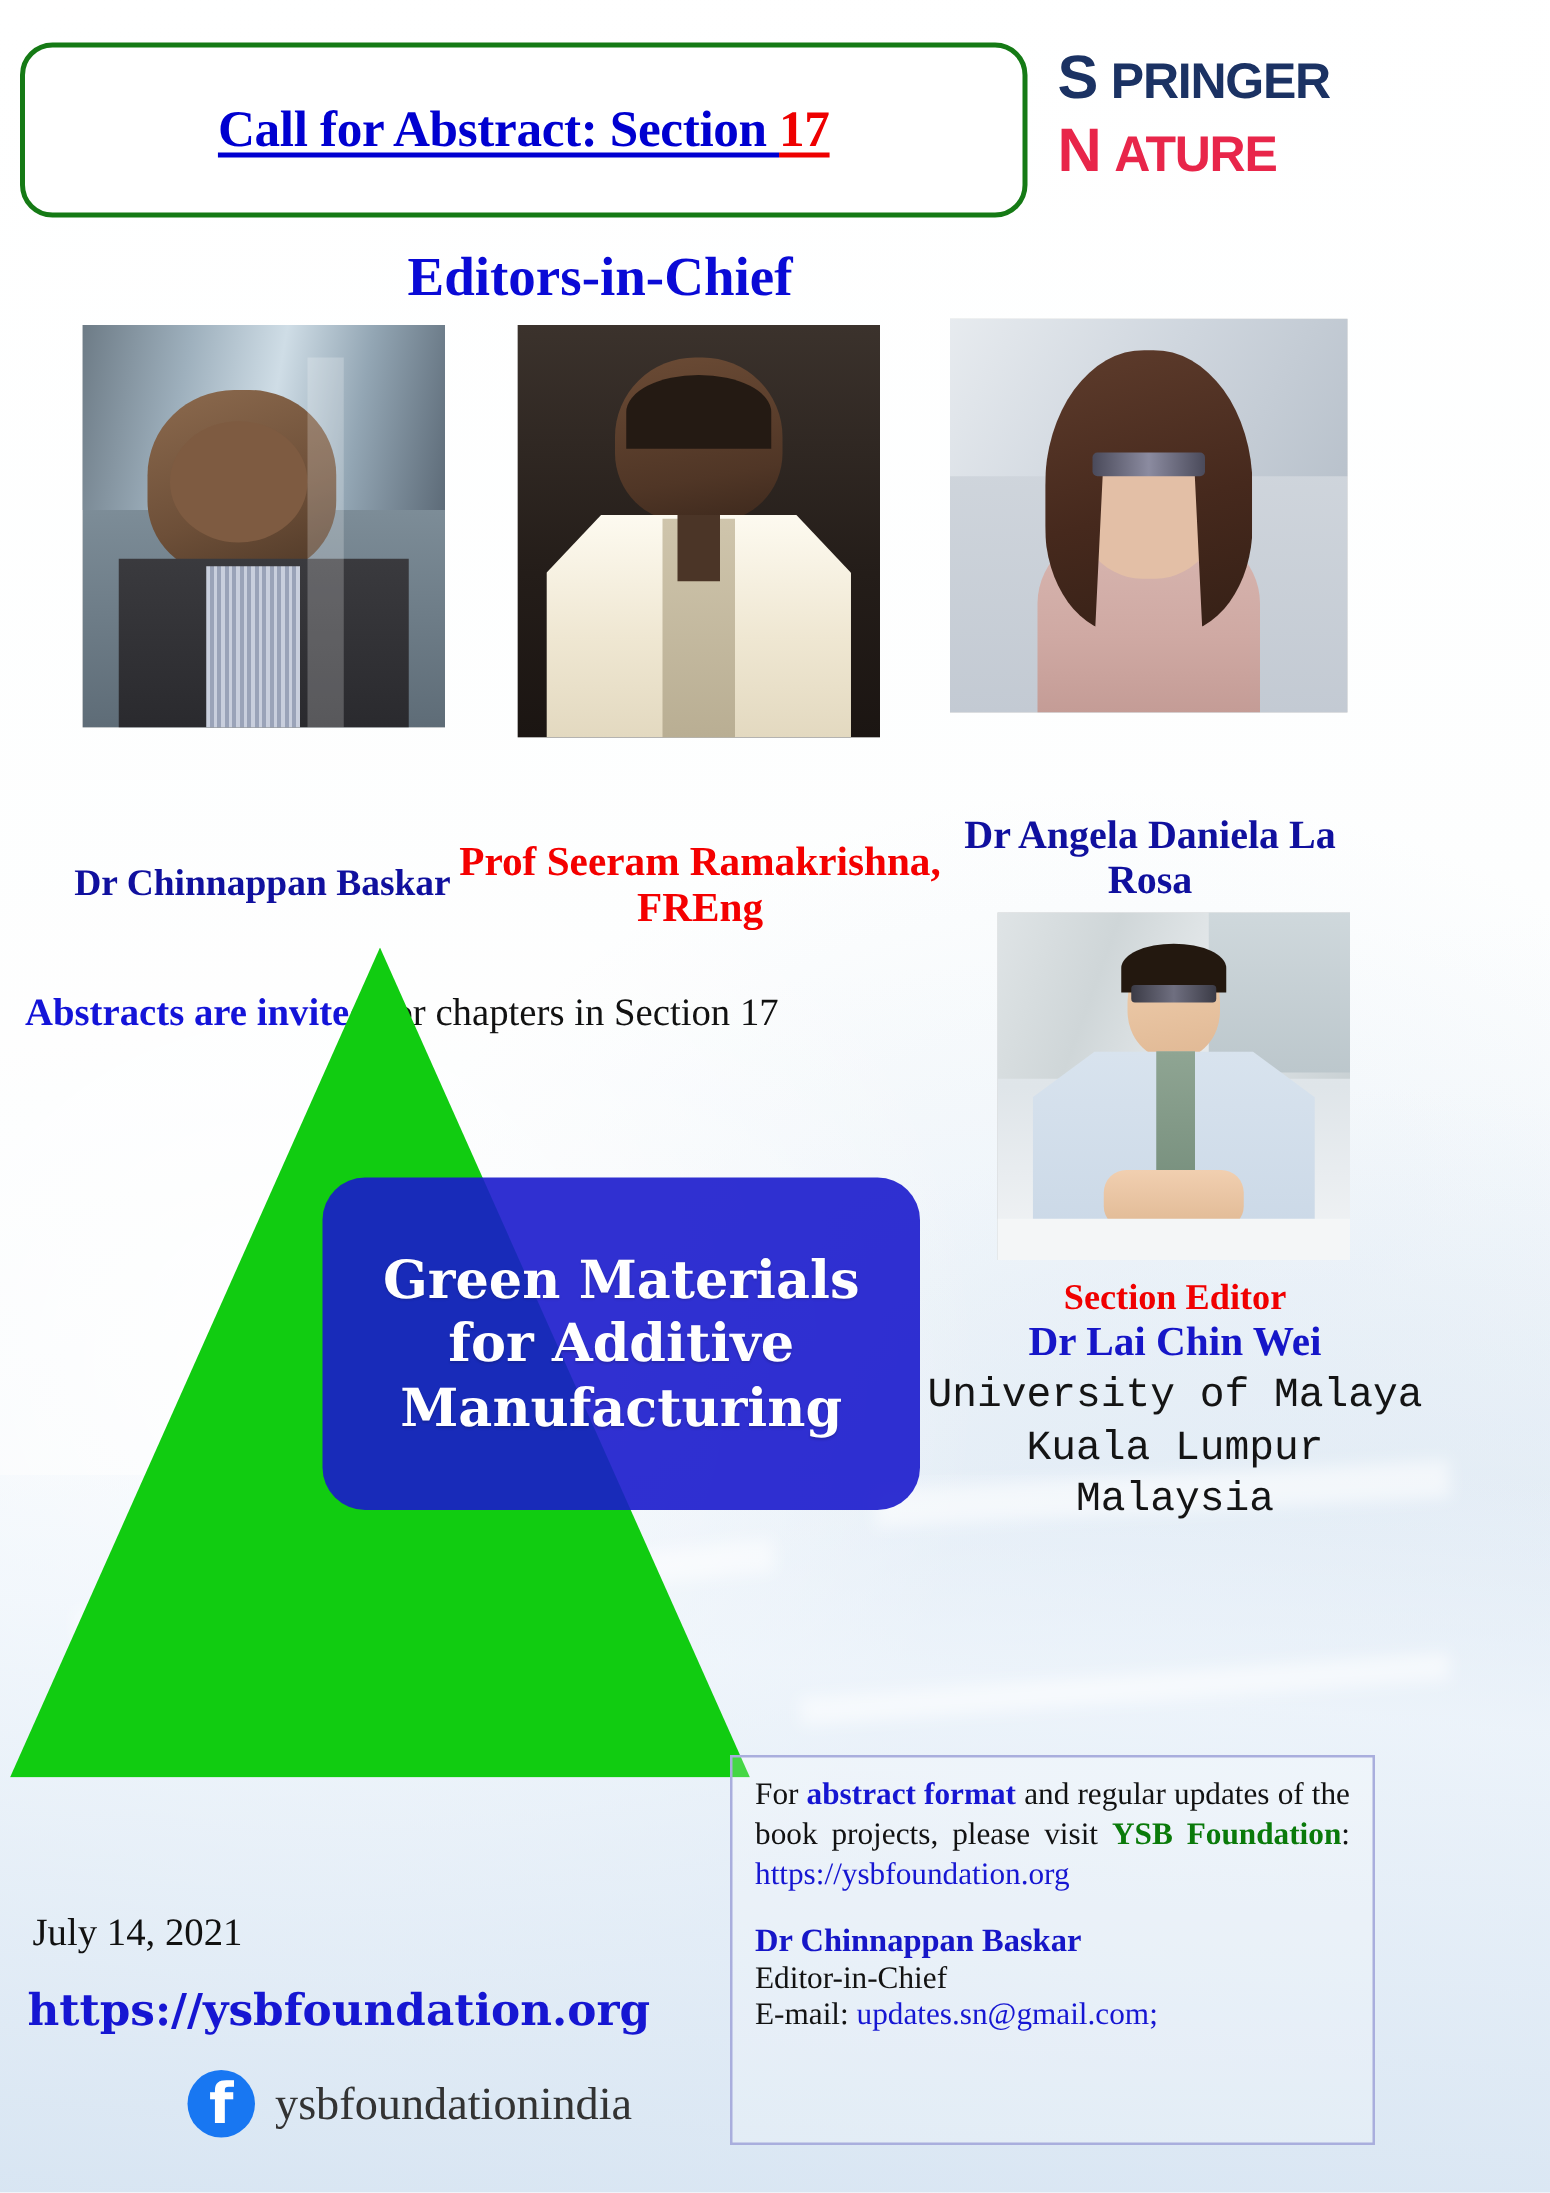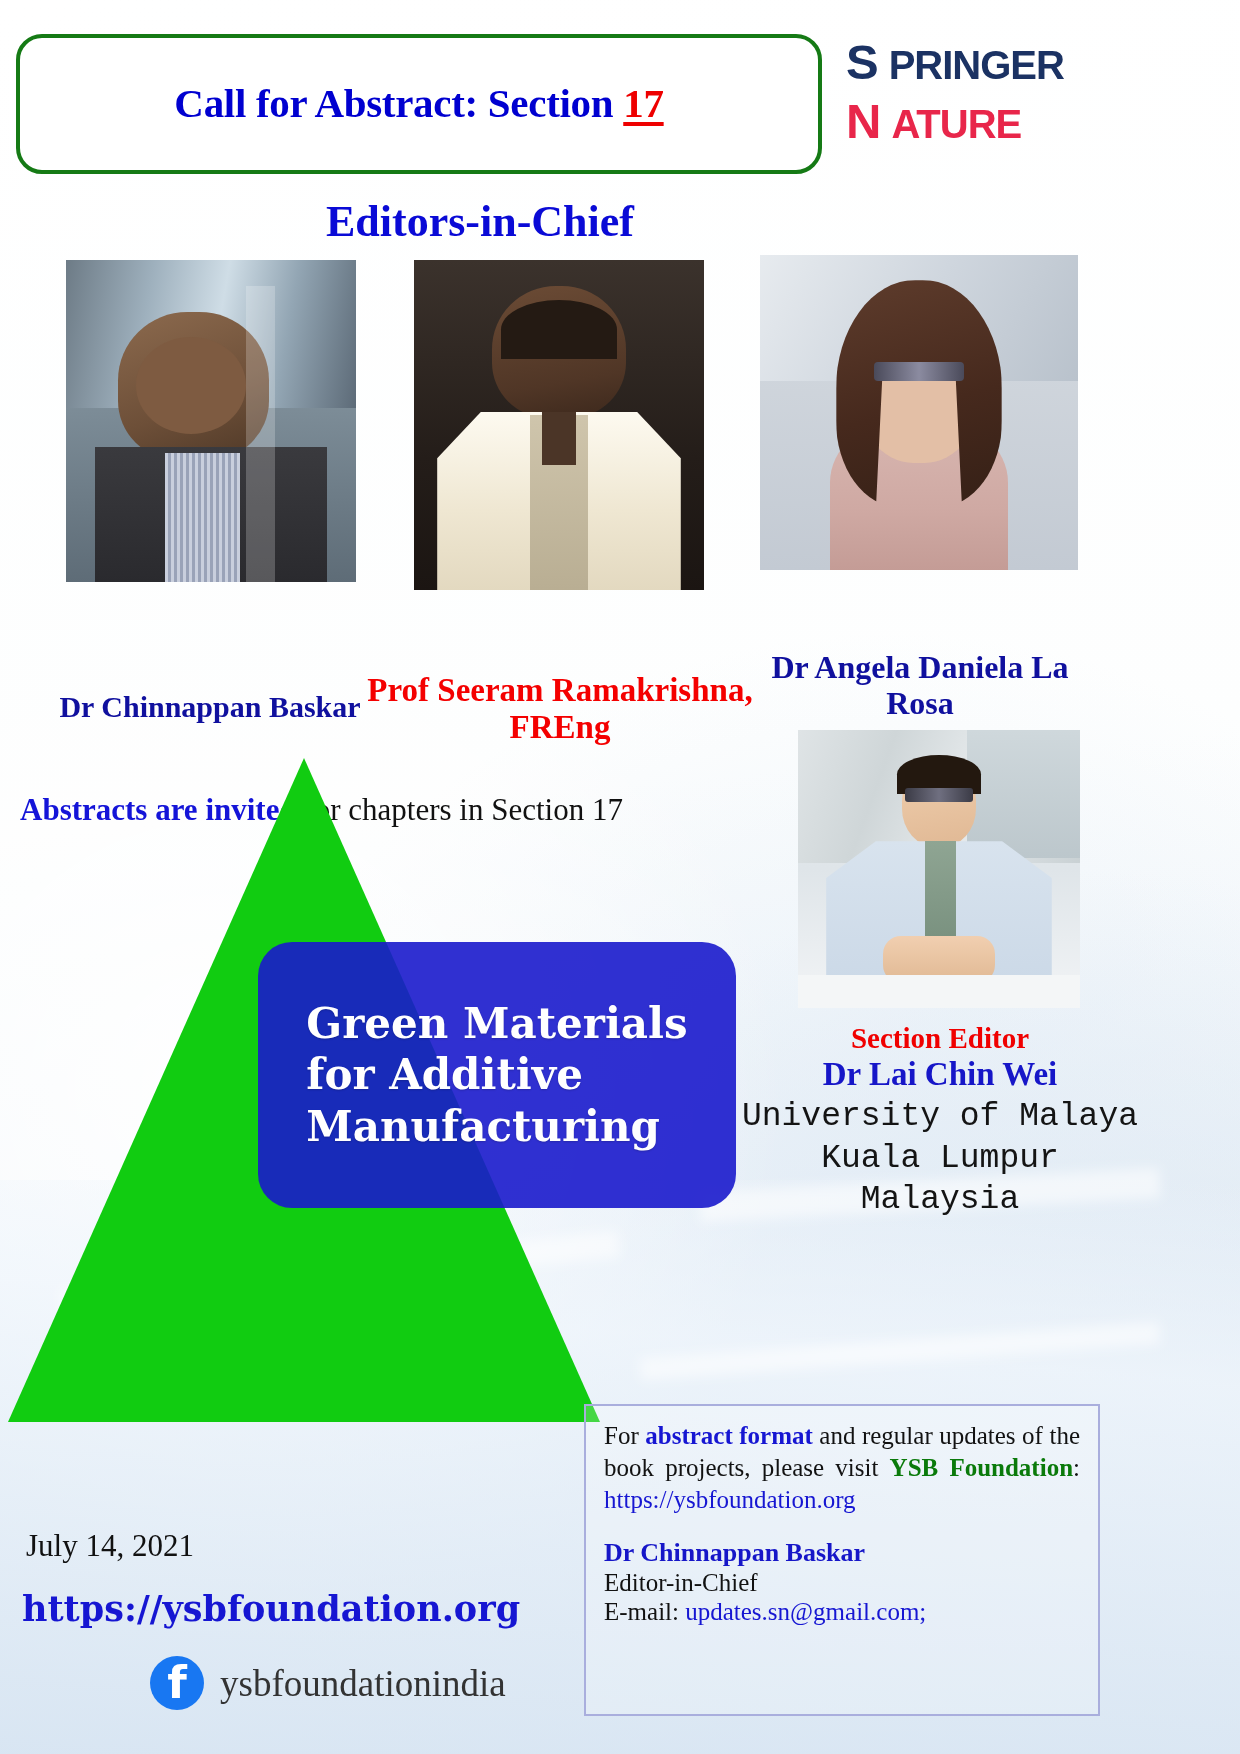--- a/index.html
+++ b/index.html
@@ -59,21 +59,21 @@
   }
   .title-line1 {
     font-family: "Liberation Serif", serif;
     font-weight: bold;
     font-size: 41px;
     color: #0000d0;
     letter-spacing: -0.3px;
     white-space: nowrap;
     line-height: 1.15;
   }
-  .title-line1 .u1 { text-underline-offset: 5px; text-align: center; }
+  .title-line1 .u1 { text-decoration: underline; text-underline-offset: 5px; text-align: center; }
   .title-line1 .num { color: #ee0000; text-decoration: underline; text-underline-offset: 5px; }
   .title-line2 {
     font-family: "Liberation Serif", serif;
     font-weight: bold;
     font-size: 39px;
     color: #007400;
     margin-top: 7px;
     white-space: nowrap;
   }
 
@@ -151,21 +151,21 @@
     border-radius: 34px;
     display: flex;
     align-items: center;
     justify-content: center;
   }
   .blue-box-text {
     font-family: "DejaVu Serif", serif;
     font-weight: bold;
     font-size: 42px;
     color: #ffffff;
-    text-align: left;
+    text-align: center;
     line-height: 1.22;
     text-shadow: 0 1px 2px rgba(0,0,0,0.18);
   }
 
   
   .se-photo {
     position: absolute;
     left: 798px; top: 730px;
     width: 282px; height: 278px;
   }

